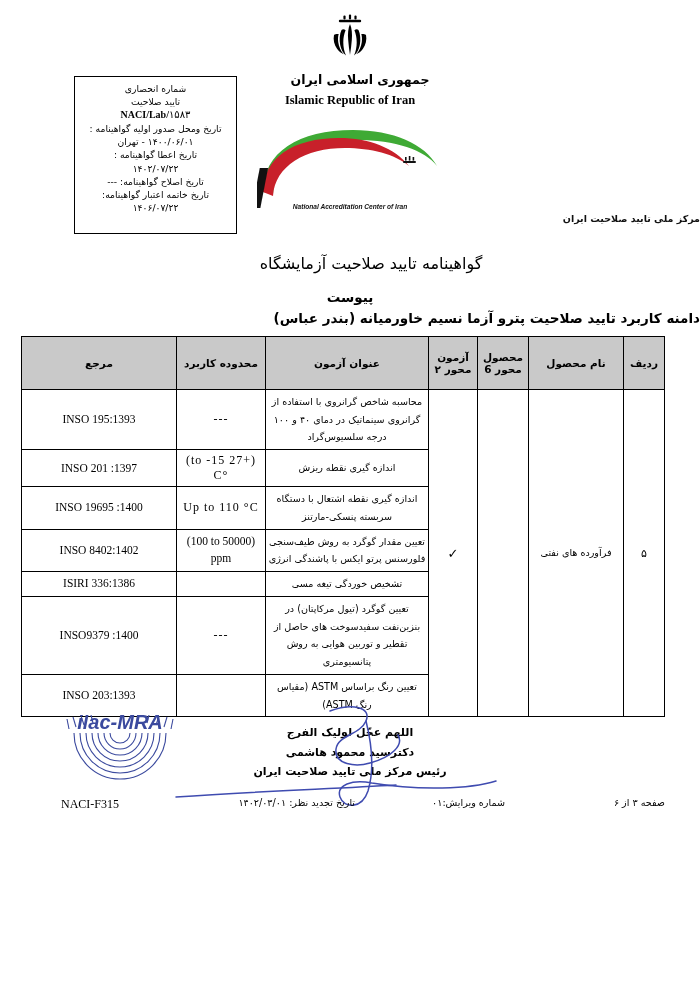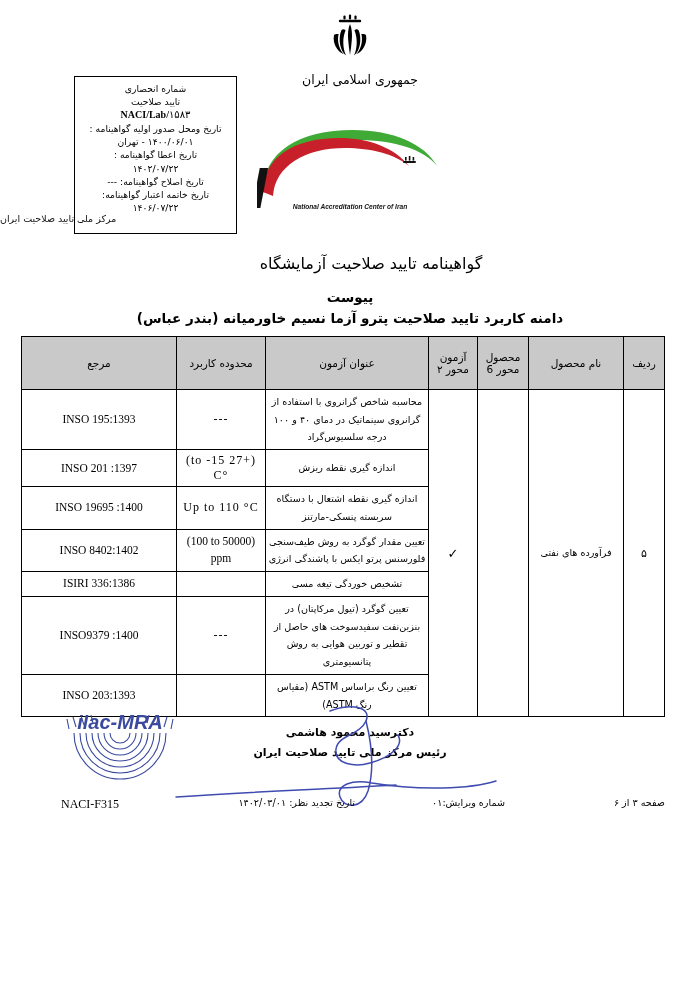--- a/index.html
+++ b/index.html
@@ -16,39 +16,39 @@
 
   
   .header{position:relative;height:248px;}
 
   .emblem{
     position:absolute;left:50%;transform:translateX(-50%);
     top:14px;width:52px;height:48px;
   }
   .rep-line{
     position:absolute;top:72px;left:0;right:0;text-align:center;
-    font-size:12.5px;font-weight:400;letter-spacing:.2px;margin-left:20px;
+    font-size:12.5px;font-weight:700;letter-spacing:.2px;margin-left:20px;
   }
   .rep-line-en{
     position:absolute;top:93px;left:0;right:0;text-align:center;
     font-family:"Liberation Serif","DejaVu Serif",serif;
     font-size:12.5px;font-weight:bold;direction:ltr;
   }
   .naci-logo{
     position:absolute;top:126px;left:50%;transform:translateX(-50%);
     width:186px;height:108px;
   }
   .naci-sub-en{
     position:absolute;top:203px;left:0;right:0;text-align:center;
     direction:ltr;font-family:"Liberation Sans",sans-serif;
     font-size:6.6px;font-weight:bold;font-style:italic;color:#111;
   }
   .naci-sub-fa{
-    position:absolute;top:213px;left:0;right:0;text-align:left;
-    font-size:9.5px;font-weight:normal;color:#111;
+    position:absolute;top:213px;left:0;right:0;text-align:right;
+    font-size:9.5px;font-weight:bold;color:#111;
   }
 
   
   .infobox{
     position:absolute;top:76px;right:463px;
     width:163px;min-height:158px;
     border:1px solid #000;
     box-sizing:border-box;
     padding:5px 4px 6px 4px;
     text-align:center;
@@ -65,38 +65,38 @@
   
   .doc-title{
     text-align:center;font-size:16px;font-weight:400;
     margin-top:6px;
     padding-left:42px;
   }
   .annex{
     text-align:center;font-size:13.5px;font-weight:bold;margin-top:16px;
   }
   .scope{
-    text-align:center;font-size:13.5px;font-weight:bold;margin-top:5px;
+    font-size:13.5px;font-weight:bold;margin-top:5px;
   }
 
   
   .tbl-wrap{margin:10px 35px 0 31px;}
   table.main{
     width:100%;border-collapse:collapse;
     table-layout:fixed;
     border:1.6px solid #000;
   }
   table.main th,table.main td{
     border:1px solid #000;
     text-align:center;vertical-align:middle;
     padding:3px 2px;
   }
   table.main thead th{
     background:#c9c9c9;
-    font-size:10.5px;font-weight:400;
+    font-size:10.5px;font-weight:700;
     height:46px;
   }
   .c-radif{width:36px;}
   .c-name{width:90px;}
   .c-m1{width:46px;}
   .c-m2{width:44px;}
   .c-title{width:158px;}
   .c-range{width:84px;margin-left:20px;}
   .c-ref{width:150px;}
 
@@ -151,20 +151,21 @@
           <path d="M42 21 C43 25.5 41.8 31 38.8 35 C37 37.4 34.7 39.2 32.2 40.3 C35.2 37 37.2 32.6 37.8 28 C38.2 25 38 22.3 37.3 20 C39 19.8 40.9 20 42 21 Z"></path>
           <rect x="14.8" y="5.8" width="22.4" height="2.5" rx="1.2"></rect>
           <rect x="19.4" y="1.6" width="2.2" height="4" rx="1"></rect>
           <rect x="24.9" y="0.6" width="2.2" height="5" rx="1"></rect>
           <rect x="30.4" y="1.6" width="2.2" height="4" rx="1"></rect>
         </g>
       </svg>
     </div>
 
     <div class="rep-line">جمهوری اسلامی ایران</div>
+    <div class="rep-line-en">Islamic Republic of Iran</div>
 
     <div class="naci-logo">
       <svg viewBox="0 0 186 108" width="186" height="108" aria-hidden="true">
 
         <path d="M6 66 C6 26 42 4 96 4 C136 4 168 18 180 40 C168 24 138 14 100 14 C52 14 18 34 16 68 Z" fill="#3faa35"></path>
         <path d="M6 66 C6 32 36 12 82 12 C112 12 138 22 152 40 C138 28 114 22 88 22 C48 22 18 40 16 70 Z" fill="#c8202a"></path>
 
         <g fill="#111">
           <rect x="146" y="35" width="13" height="2" rx="1"></rect>
           <rect x="148" y="31" width="1.6" height="3.6"></rect>
@@ -277,20 +278,21 @@
           <line x1="87" y1="8" x2="89" y2="0"></line>
           <line x1="96" y1="10" x2="99" y2="1"></line>
           <line x1="104" y1="12" x2="107" y2="2"></line>
           <line x1="111" y1="14" x2="113" y2="4"></line>
         </g>
         <text x="60" y="14" text-anchor="middle" fill="#3b4a9e" font-family="Liberation Sans, sans-serif" font-size="20" font-weight="bold" font-style="italic">ilac-MRA</text>
       </svg>
     </div>
 
     <div class="sign-block">
+      <div>اللهم عجّل لولیک الفرج</div>
       <div>دکترسید محمود هاشمی</div>
       <div>رئیس مرکز ملی تایید صلاحیت ایران</div>
     </div>
 
     <svg class="sig-svg" viewBox="0 0 700 110" preserveAspectRatio="none" aria-hidden="true">
       <g fill="none" stroke="#3f4bb0" stroke-width="1.5" stroke-linecap="round">
         <path d="M330 6 C352 -2 372 2 366 16 C360 30 338 30 336 44 C334 60 356 62 370 58 C392 52 404 40 398 30"></path>
         <path d="M366 16 C372 40 374 66 368 86 C362 104 344 104 340 92 C336 80 352 74 372 78 C420 86 470 84 496 76"></path>
         <path d="M176 92 C260 86 330 84 396 80"></path>
       </g>

